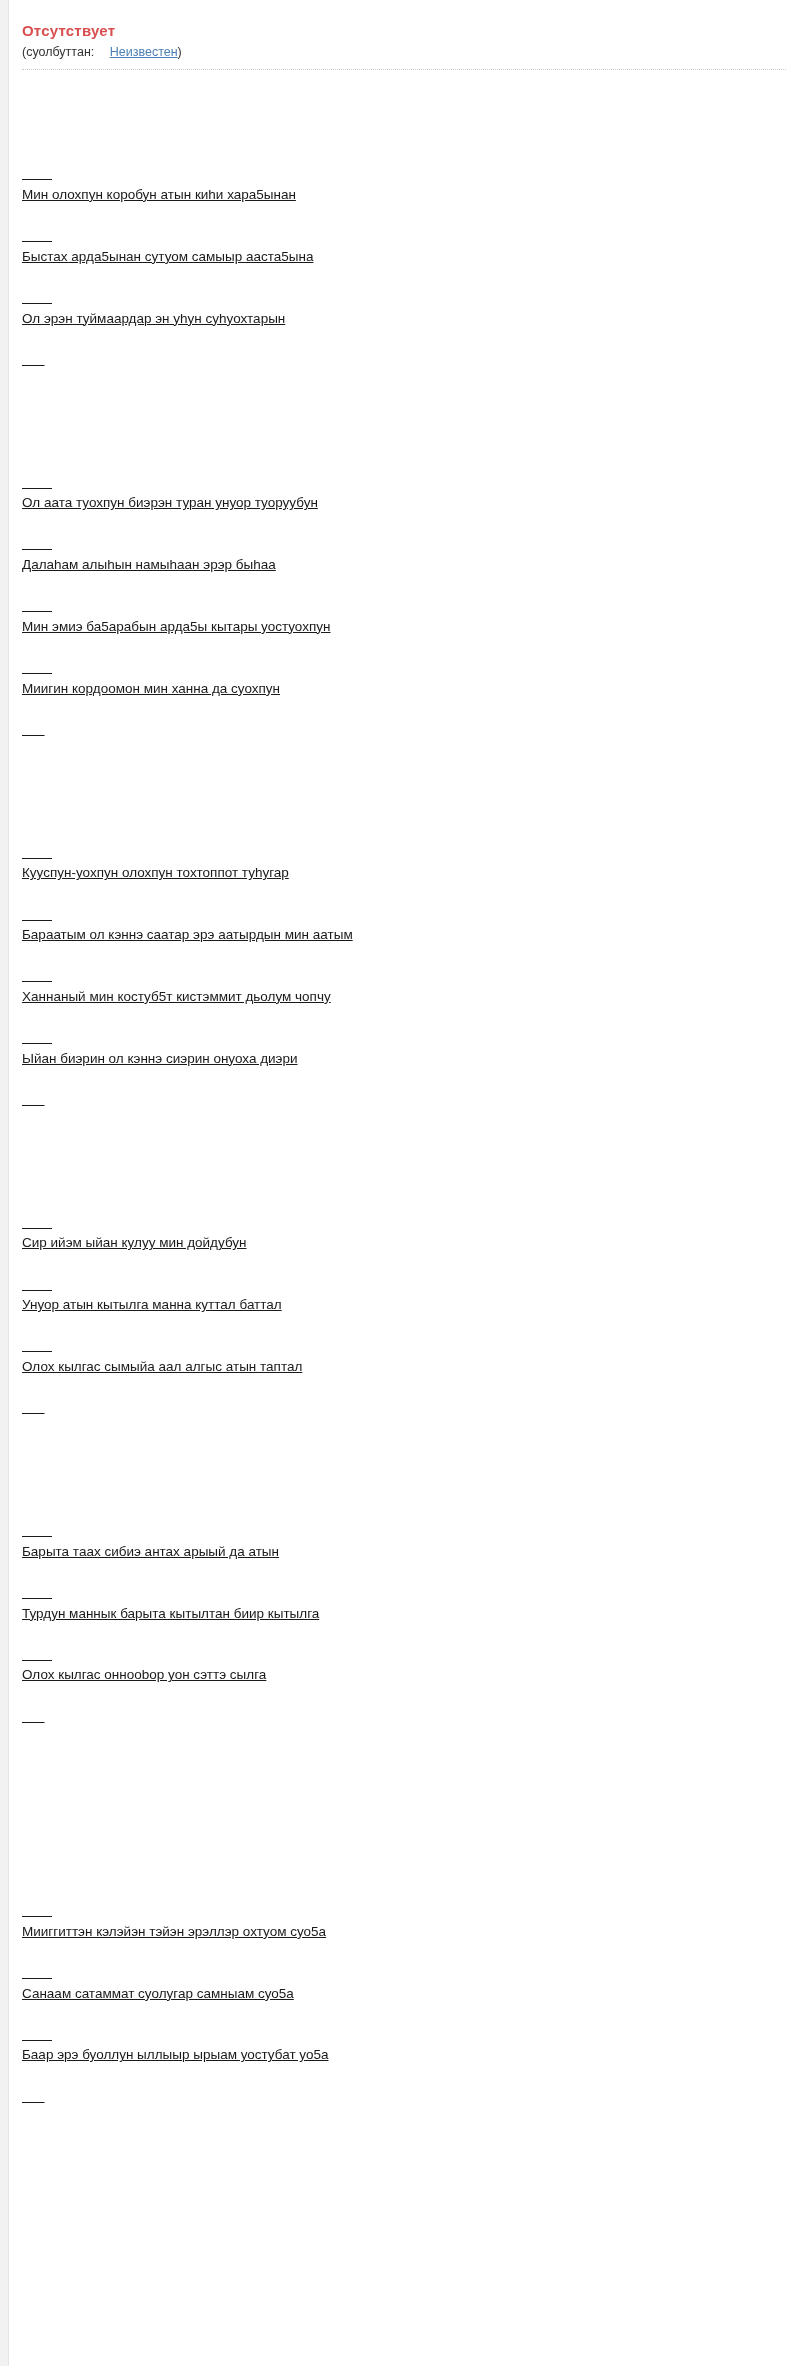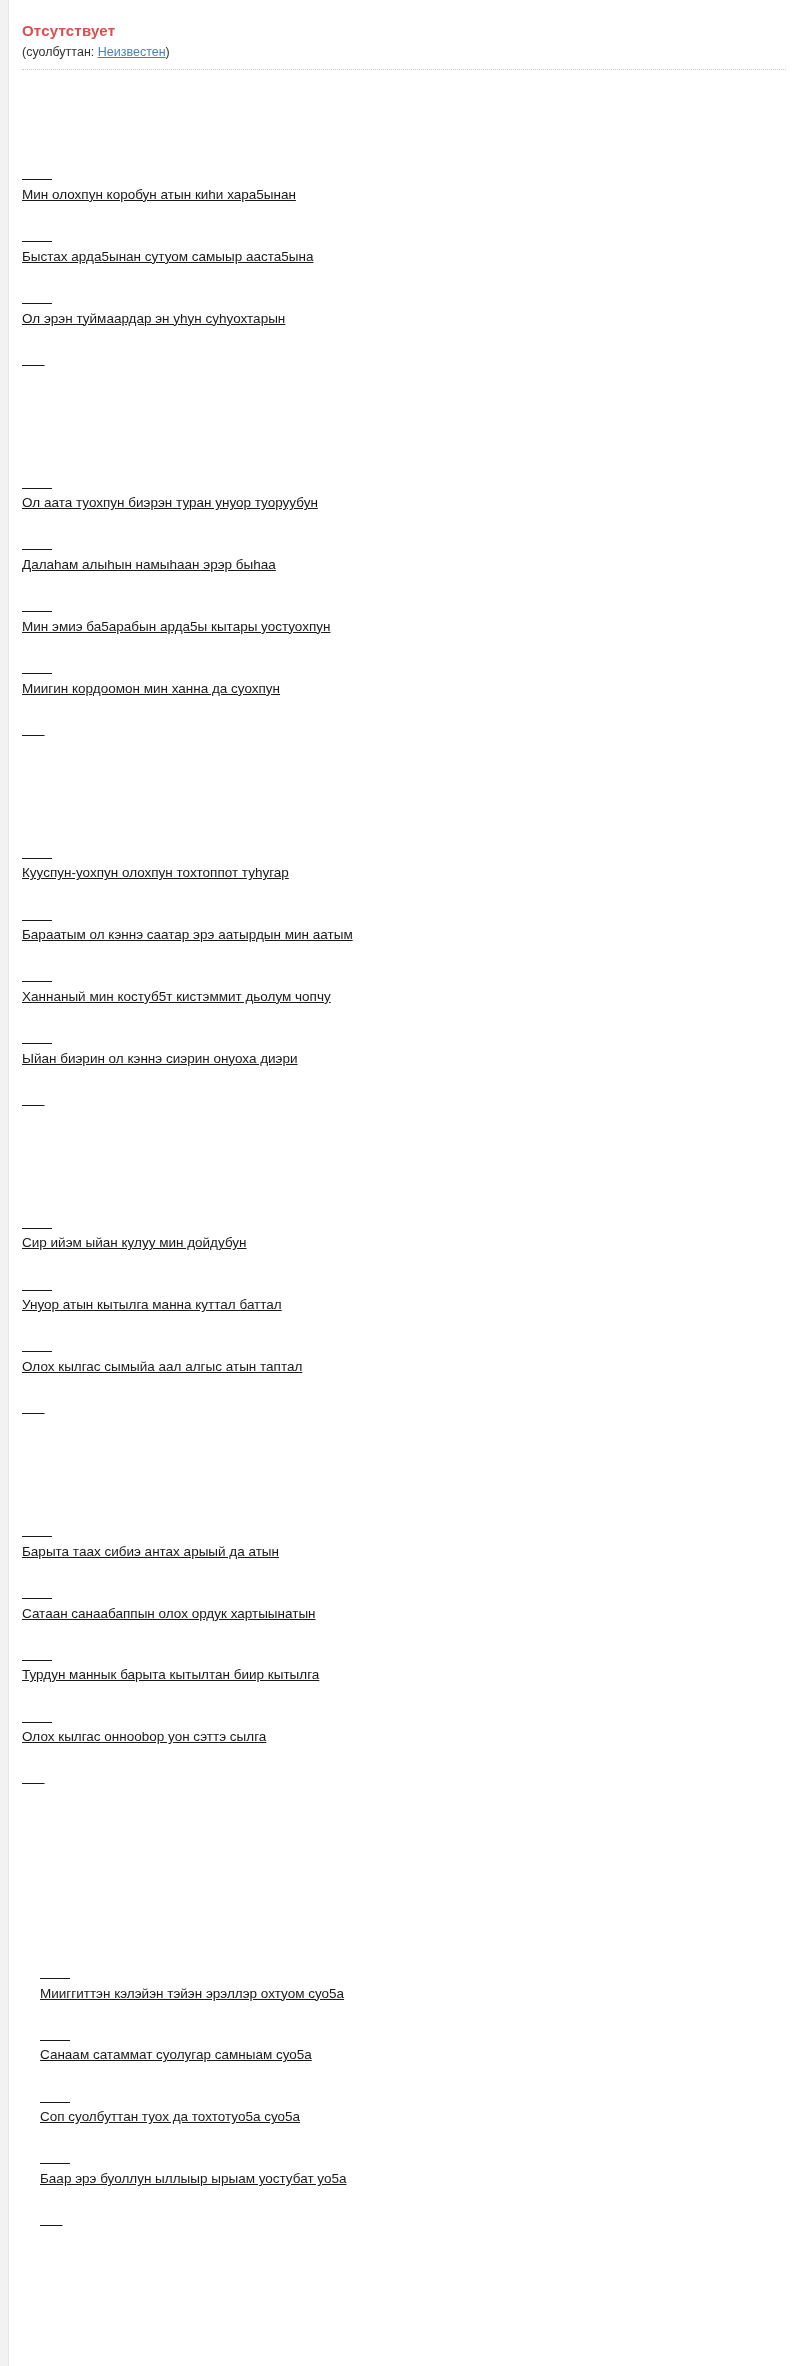--- a/index.html
+++ b/index.html
@@ -42,20 +42,21 @@
   }
   .artist-line {
     font-size: 12.5px;
     color: #333333;
     margin: 0 0 10px 0;
   }
   .artist-line .artist-link {
     color: #4a7fb5;
     text-decoration: underline;
     cursor: pointer;
+    margin-left: 12px;
   }
   .rule {
     border: none;
     border-top: 1px dotted #cccccc;
     margin: 0 0 12px 0;
     height: 0;
   }
   .lyrics {
     font-size: 13.5px;
     line-height: 20.6px;
@@ -65,21 +66,20 @@
   }
   .stanza {
     margin: 0 0 20px 0;
     text-decoration: underline;
   }
   .stanza .line {
     display: block;
     white-space: pre-wrap;
   }
   .stanza.indented {
-    margin-left: 18px;
   }
   .spacer-block {
     height: 10px;
   }
 </style>
 </head>
 <body>
 
 <div class="page">
   <div class="left-rail"></div>
@@ -114,31 +114,29 @@
       </div>
 
       <div class="stanza">
         <span class="line">Сир ийэм ыйан кулуу мин дойдубун</span>
         <span class="line">Унуор атын кытылга манна куттал баттал</span>
         <span class="line">Олох кылгас сымыйа аал алгыс атын таптал</span>
       </div>
 
       <div class="stanza">
         <span class="line">Барыта таах сибиэ антах арыый да атын</span>
-        <span class="line">Сатаан санаабаппын олох ордук хартыынатын</span>
         <span class="line">Турдун маннык барыта кытылтан биир кытылга</span>
         <span class="line">Олох кылгас оннооbор уон сэттэ сылга</span>
       </div>
 
       <div class="spacer-block"></div>
 
       <div class="stanza indented">
         <span class="line">Мииггиттэн кэлэйэн тэйэн эрэллэр охтуом суо5а</span>
         <span class="line">Санаам сатаммат суолугар самныам суо5а</span>
-        <span class="line">Соп суолбуттан туох да тохтотуо5а суо5а</span>
         <span class="line">Баар эрэ буоллун ыллыыр ырыам уостубат уо5а</span>
       </div>
 
       
 
       
 
       
 
       

